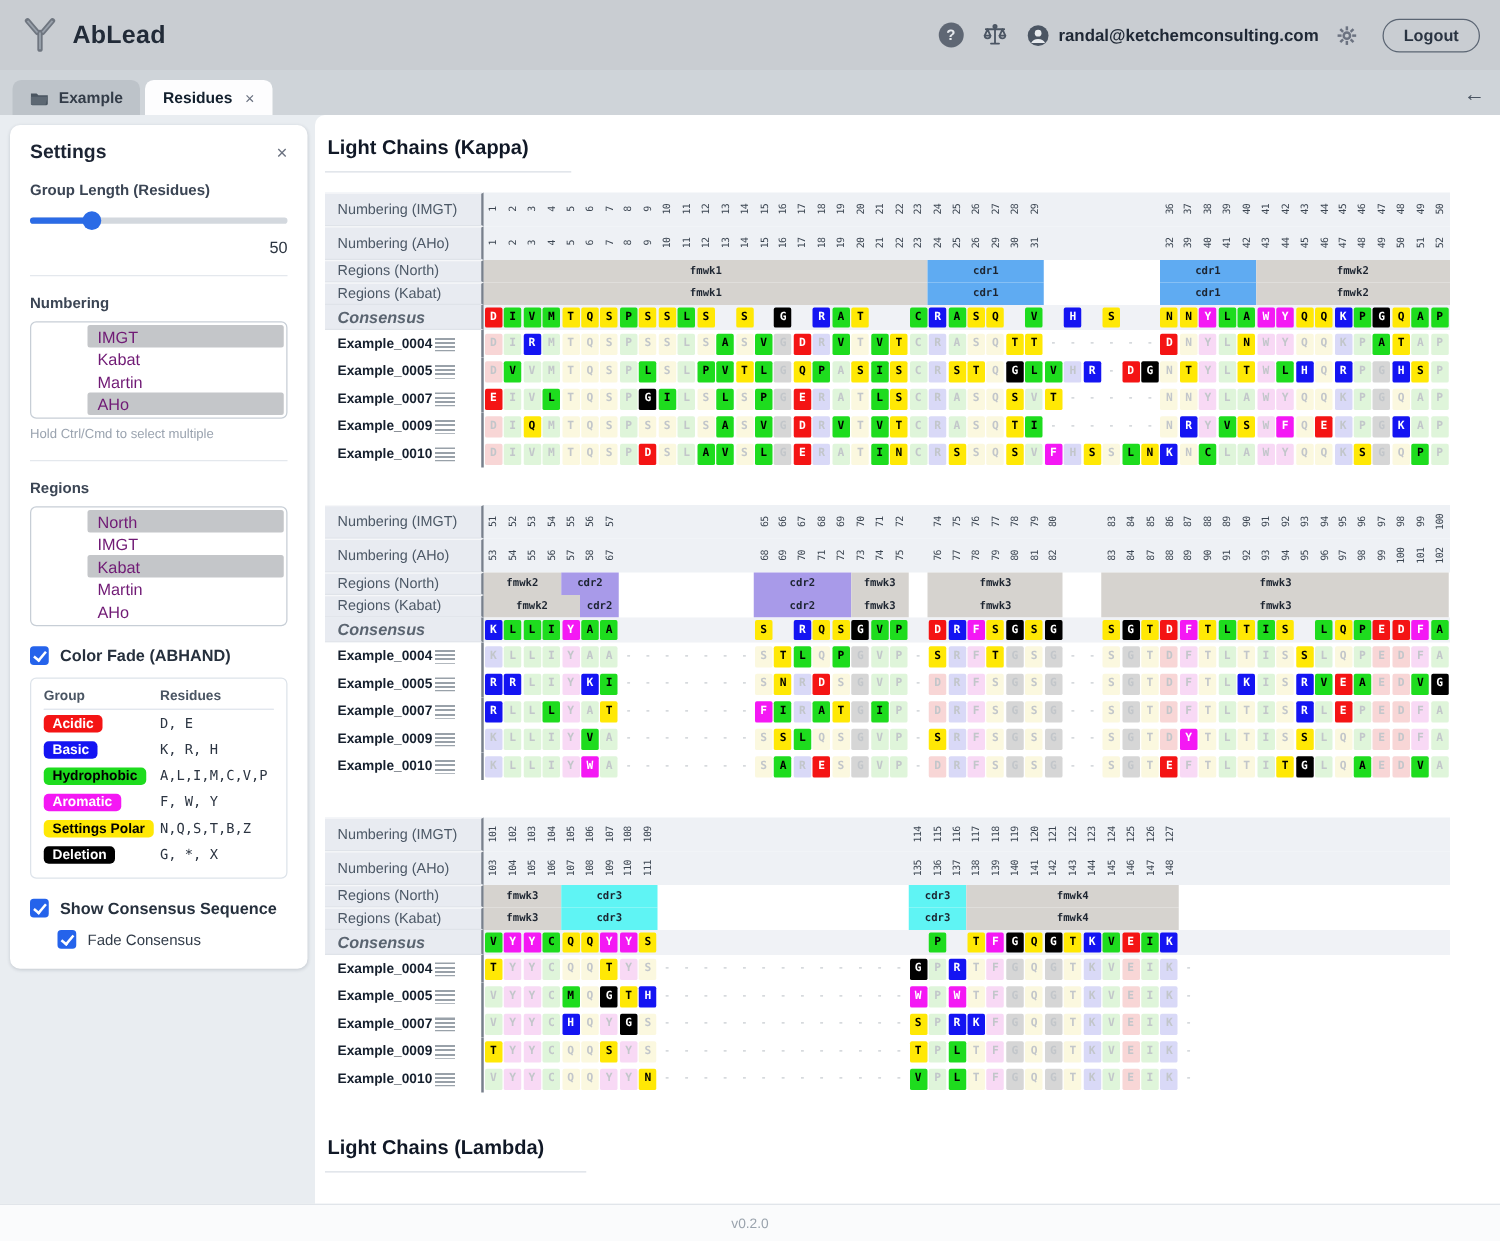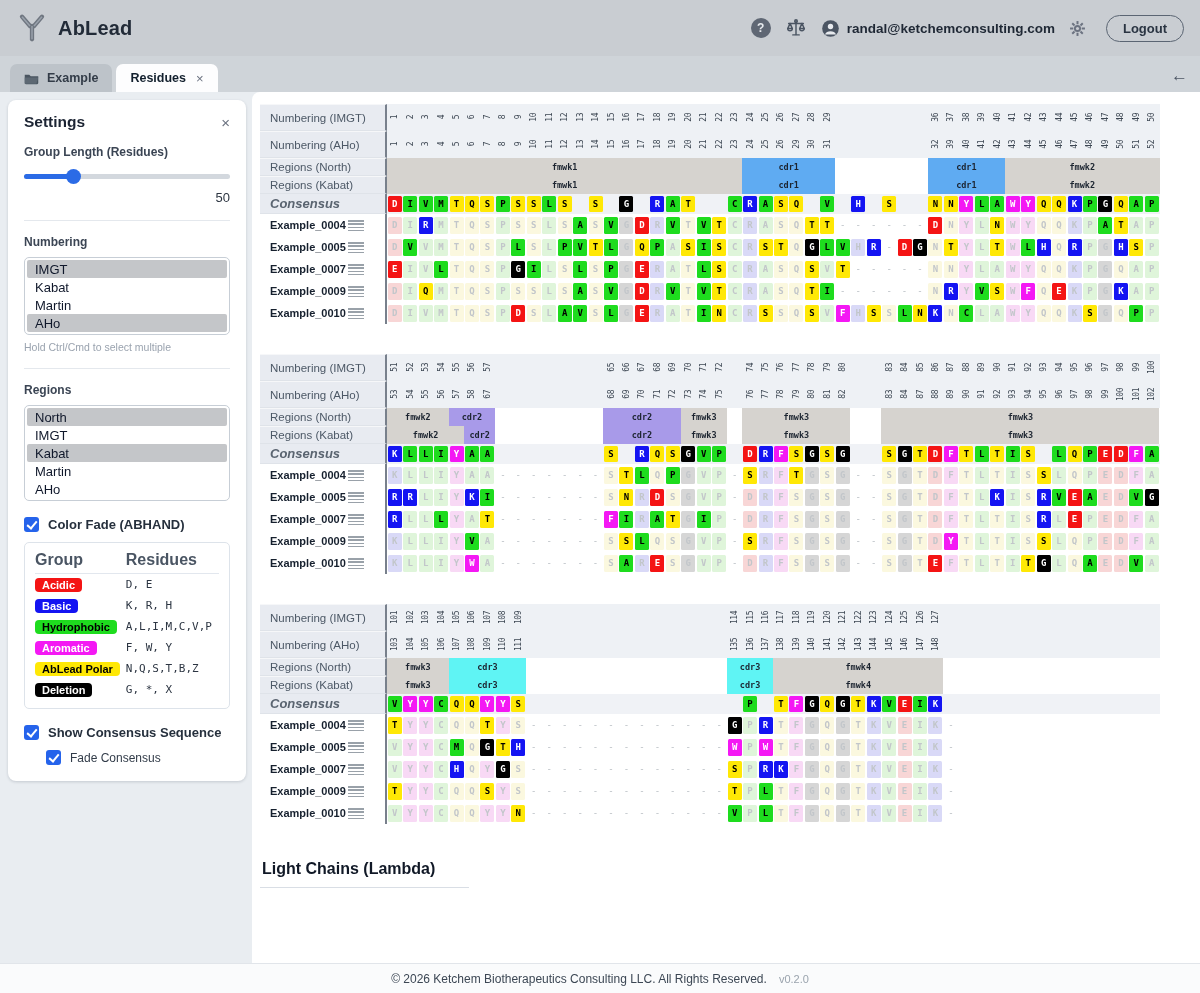--- a/index.html
+++ b/index.html
@@ -37,33 +37,33 @@
   .settings-close { margin-left:auto; color:#6b7280; font-size:15px; cursor:pointer; }
   .field-label { font-size:12px; font-weight:700; color:#3b4554; margin-top:14px; }
   .slider { position:relative; height:15px; margin-top:10px; cursor:pointer; }
   .slider-track { position:absolute; top:5px; left:0; right:0; height:5px; border-radius:3px; background:#d3d8de; }
   .slider-fill { position:absolute; top:5px; left:0; width:24%; height:5px; border-radius:3px; background:#2b6be6; }
   .slider-thumb { position:absolute; top:0; left:24%; width:15px; height:15px; margin-left:-7px;
                   border-radius:50%; background:#2b6be6; }
   .slider-value { text-align:right; font-size:13px; color:#2d3642; margin-top:6px; }
   .divider { border:none; border-top:1px solid #e4e8ed; margin:15px 0 0 0; }
   .listbox { margin-top:8px; border:1px solid #c7ced6; border-radius:5px; background:#fff; padding:2px 2px; }
-  .listbox .opt { font-size:13px; color:#0f172a; padding:1.5px 8px; border-radius:2px; cursor:pointer; }
+  .listbox .opt { font-size:13px; color:#701a75; padding:1.5px 8px; border-radius:2px; cursor:pointer;margin-left:43px; }
   .listbox .opt.sel { background:#c4c6c9; }
   .hint { font-size:10.5px; color:#9aa3af; margin-top:6px; }
   .check-row { display:flex; align-items:center; gap:9px; margin-top:16px; cursor:pointer; }
   .check-row.sub { margin-left:22px; margin-top:10px; }
   .checkbox { width:15px; height:15px; border-radius:3px; background:#2563eb; position:relative; flex:0 0 15px; }
   .checkbox::after { content:""; position:absolute; left:4.5px; top:1.5px; width:4px; height:8px;
                      border:solid #fff; border-width:0 2px 2px 0; transform:rotate(40deg); }
   .check-label { font-size:13px; font-weight:700; color:#26303d; }
   .check-row.sub .check-label { font-size:12px; font-weight:400; color:#323c49; }
   .legend { margin-top:10px; border:1px solid #dde3ea; border-radius:5px; padding:5px 10px 8px 10px; }
   .legend table { width:100%; border-collapse:collapse; }
-  .legend th { text-align:left; font-size:16px; font-weight:700; color:#4a5563; padding:3px 16px 4px 0;
+  .legend th { text-align:left; font-size:11px; font-weight:700; color:#4a5563; padding:3px 16px 4px 0;
                border-bottom:1px solid #e2e7ee; }
   .legend td { padding:3.5px 0; font-size:11px; }
   .chip { display:inline-block; padding:1px 7px; border-radius:4px; font-size:11px; font-weight:700; }
   .residues { font-family:"DejaVu Sans Mono", monospace; font-size:10.5px; color:#2c3542; }
 
   
   .panel { position:absolute; left:252px; top:92px; width:948px; height:871px; background:#fff;
            border-radius:8px 0 0 0; overflow:hidden; }
   .panel-head { display:flex; align-items:center; padding:7px 14px; border-bottom:1px solid #e8ebee; }
   .hamburger { width:26px; height:26px; border:1px solid #c9d0d8; border-radius:6px; background:#fff;
@@ -249,21 +249,21 @@
           </tr>
           <tr>
             <td><span class="chip" style="background: rgb(30, 220, 30); color: rgb(0, 0, 0);">Hydrophobic</span></td>
             <td class="residues">A,L,I,M,C,V,P</td>
           </tr>
           <tr>
             <td><span class="chip" style="background: rgb(244, 24, 244); color: rgb(255, 255, 255);">Aromatic</span></td>
             <td class="residues">F, W, Y</td>
           </tr>
           <tr>
-            <td><span class="chip" style="background: rgb(255, 232, 5); color: rgb(0, 0, 0);">AbLead Polar</span></td>
+            <td><span class="chip" style="background: rgb(255, 232, 5); color: rgb(0, 0, 0);">Settings Polar</span></td>
             <td class="residues">N,Q,S,T,B,Z</td>
           </tr>
           <tr>
             <td><span class="chip" style="background: rgb(0, 0, 0); color: rgb(255, 255, 255);">Deletion</span></td>
             <td class="residues">G, *, X</td>
           </tr>
         </tbody>
     </table>
   </div>
 
@@ -272,20 +272,21 @@
     <div class="check-label">Show Consensus Sequence</div>
   </div>
   <div class="check-row sub">
     <div class="checkbox"></div>
     <div class="check-label">Fade Consensus</div>
   </div>
 </div>
 
 <div class="panel">
   <div class="panel-body" id="sections">
+      <div><div class="section-heading">Light Chains (Kappa)</div></div>
       <div class="ablock">
         <div class="arow r-num">
           <div class="alabel hdr">Numbering (IMGT)</div>
           <div class="agrid numbg">
             <div class="cell" style="left: 0px;">
               <span class="numtxt">1</span>
             </div>
             <div class="cell" style="left: 15.45px;">
               <span class="numtxt">2</span>
             </div>
@@ -3500,15 +3501,14 @@
               <span class="dash">-</span>
             </div>
           </div>
         </div>
       </div>
       <div><div class="section-heading">Light Chains (Lambda)</div></div>
     </div>
 </div>
 
 <div class="footer">
-  <span class="footer-copy">© 2026 Ketchem Biotherapeutics Consulting LLC. All Rights Reserved.</span>
   <span class="footer-ver">v0.2.0</span>
 </div>
 
 </body></html>

